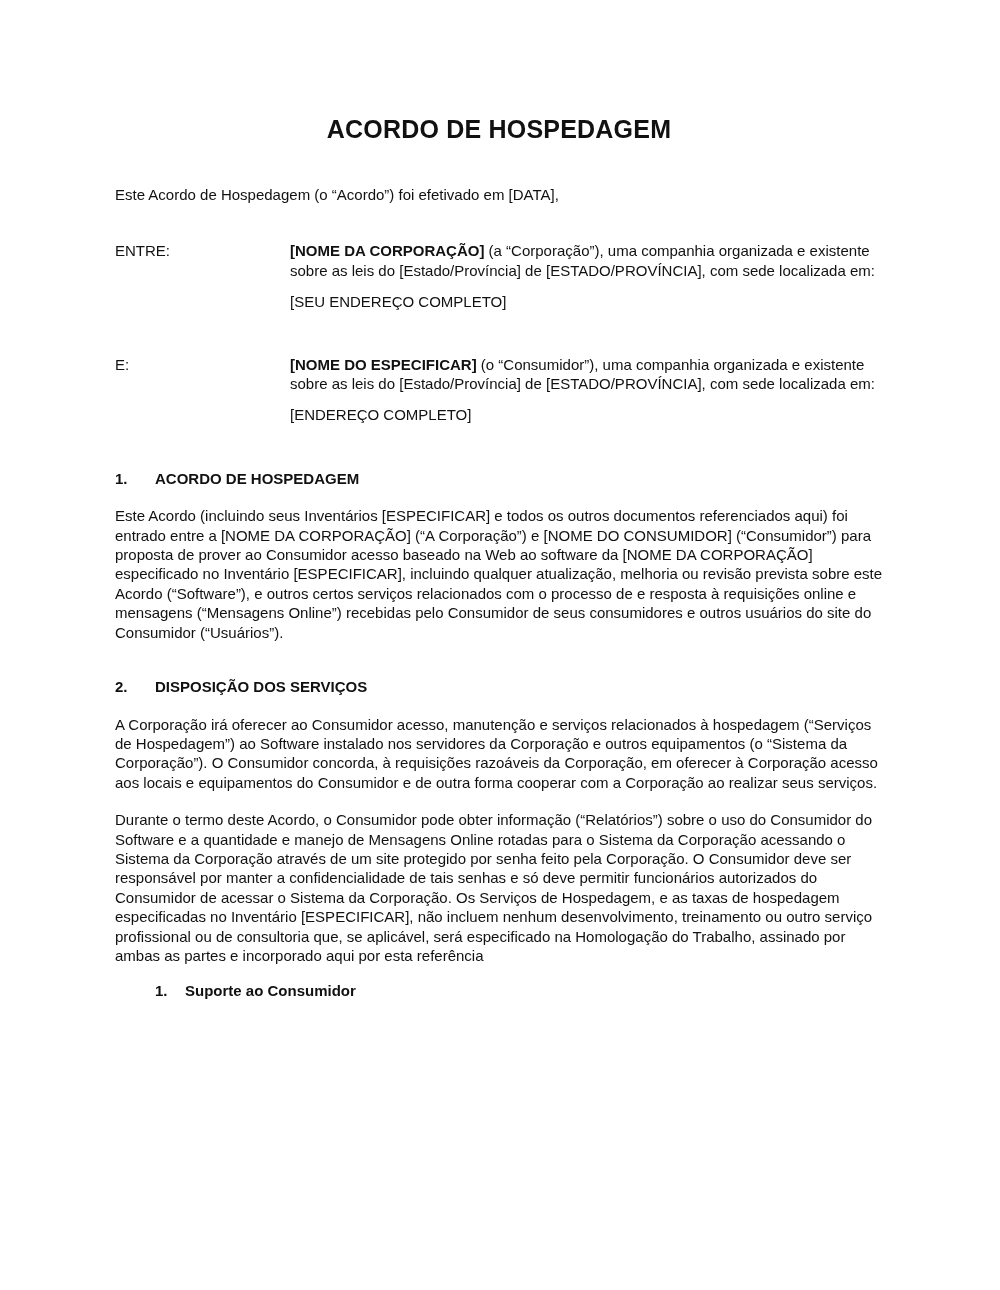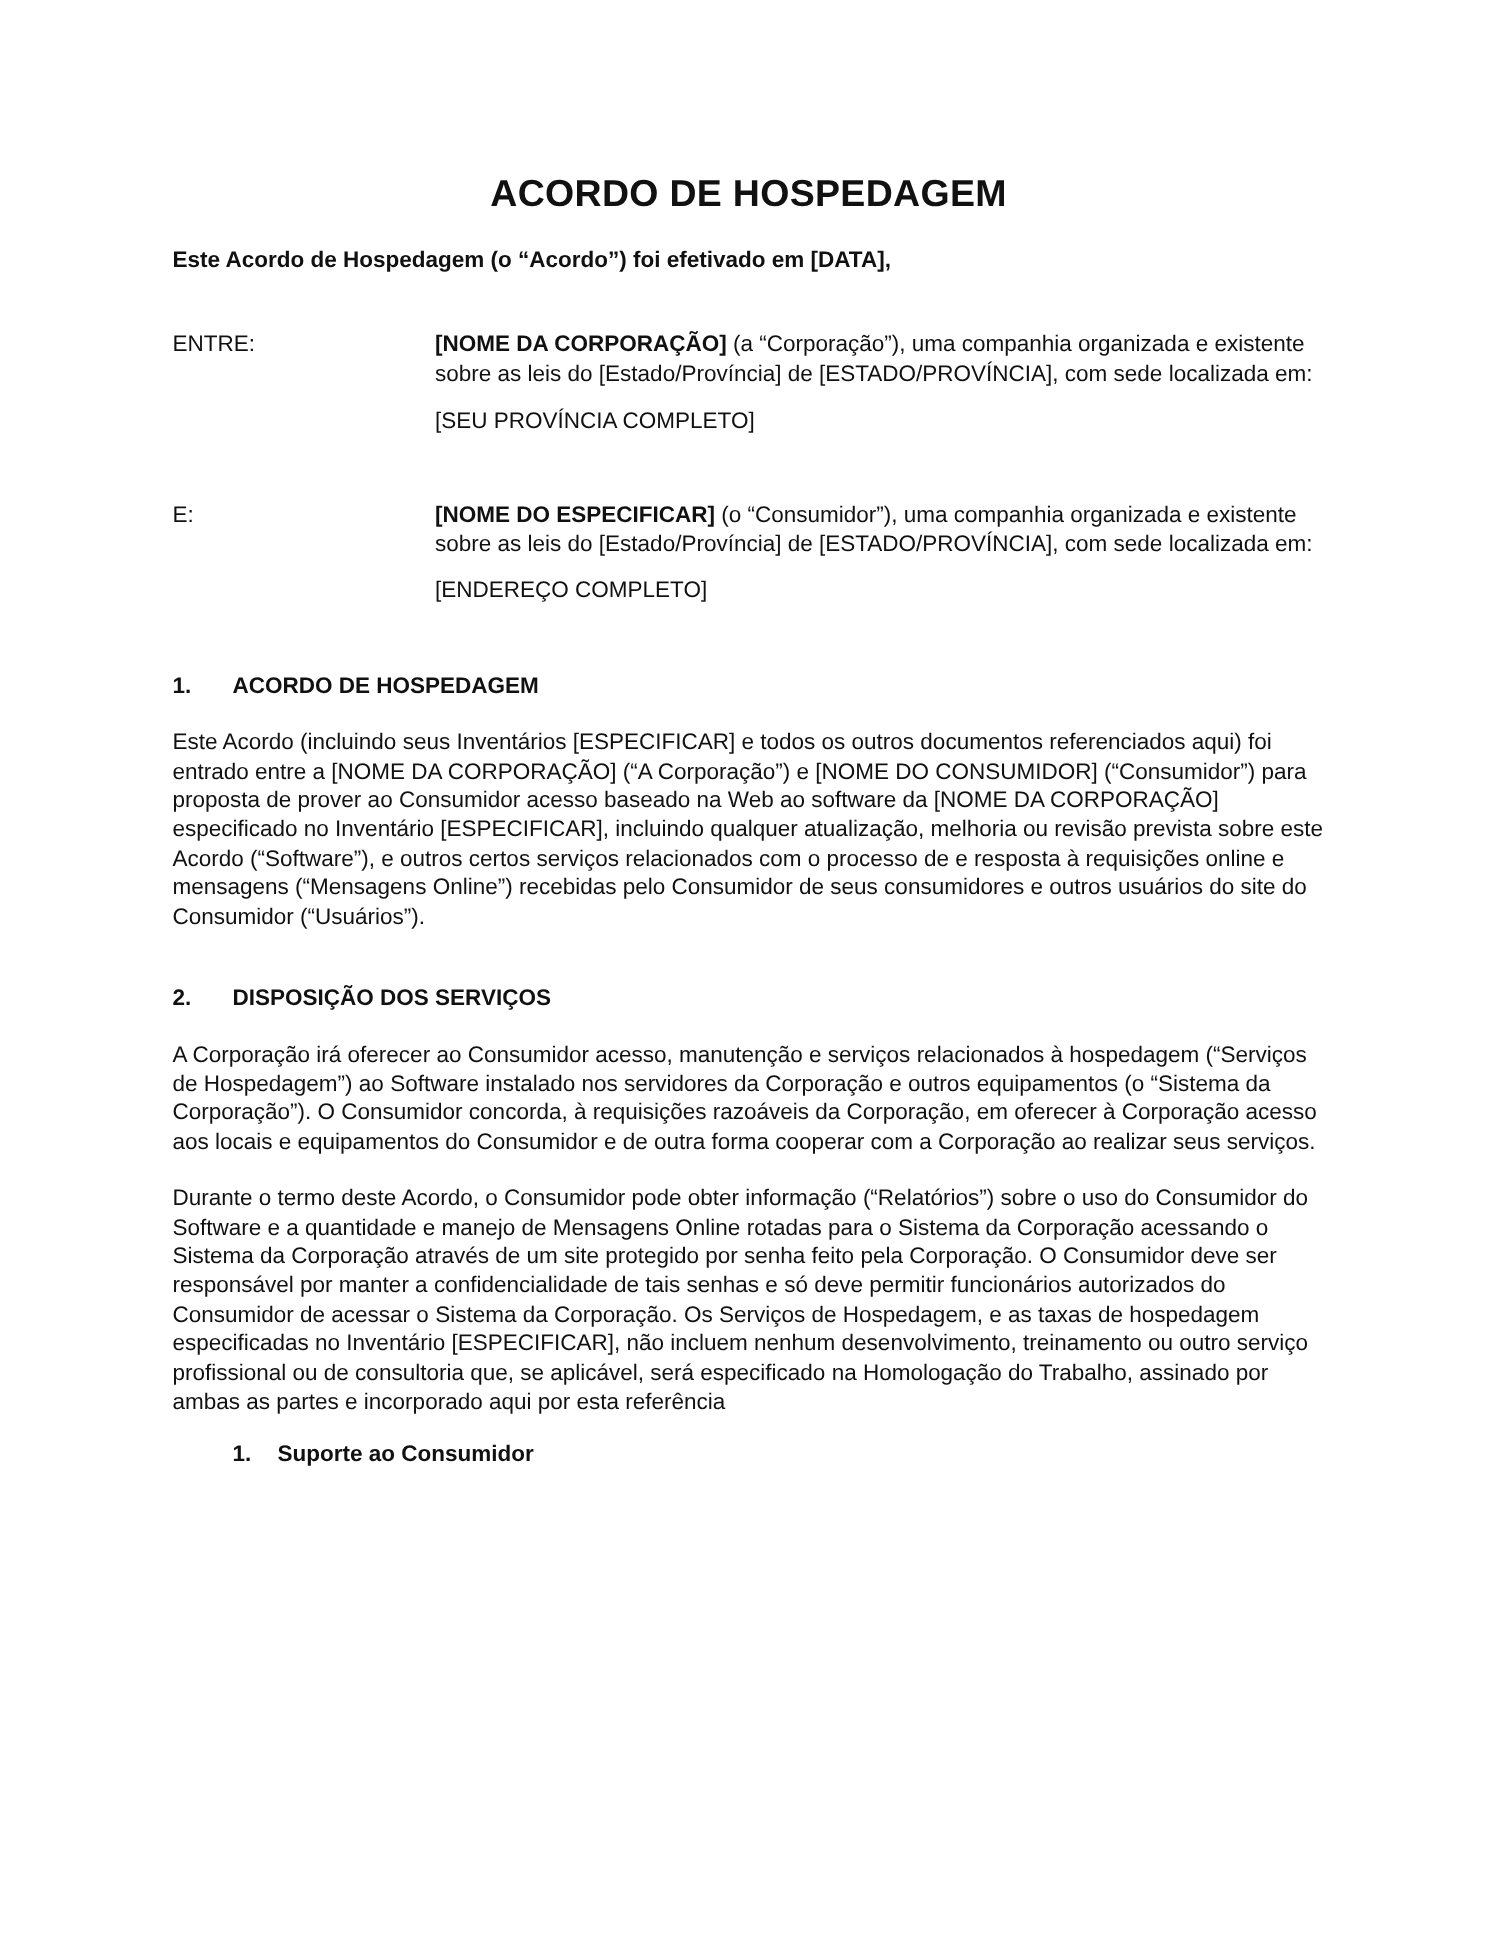--- a/index.html
+++ b/index.html
@@ -22,22 +22,21 @@
   }
   .title {
     margin: 0;
     font-size: 25px;
     line-height: 30px;
     font-weight: bold;
     text-align: center;
     letter-spacing: 0.2px;
   }
   .intro {
-    margin: 20px 0 0 0;
-    font-weight: bold;
+    margin: 41px 0 0 0;
   }
   .party {
     display: flex;
     margin-top: 37px;
   }
   .party-label {
     width: 175px;
     flex: 0 0 175px;
     font-weight: normal;
   }
@@ -90,21 +89,21 @@
 <div class="page">
 
   <h1 class="title">ACORDO DE HOSPEDAGEM</h1>
 
   <p class="intro">Este Acordo de Hospedagem (o “Acordo”) foi efetivado em [DATA],</p>
 
   <div class="party">
     <div class="party-label">ENTRE:</div>
     <div class="party-body">
       <p><span class="b">[NOME DA CORPORAÇÃO]</span><span> (a “Corporação”), uma companhia organizada e existente sobre as leis do [Estado/Província] de [ESTADO/PROVÍNCIA], com sede localizada em:</span></p>
-      <p class="party-address">[SEU PROVÍNCIA COMPLETO]</p>
+      <p class="party-address">[SEU ENDEREÇO COMPLETO]</p>
     </div>
   </div>
 
   <div class="party" style="margin-top:43px;">
     <div class="party-label">E:</div>
     <div class="party-body">
       <p><span class="b">[NOME DO ESPECIFICAR]</span><span> (o “Consumidor”), uma companhia organizada e existente sobre as leis do [Estado/Província] de [ESTADO/PROVÍNCIA], com sede localizada em:</span></p>
       <p class="party-address">[ENDEREÇO COMPLETO]</p>
     </div>
   </div>

